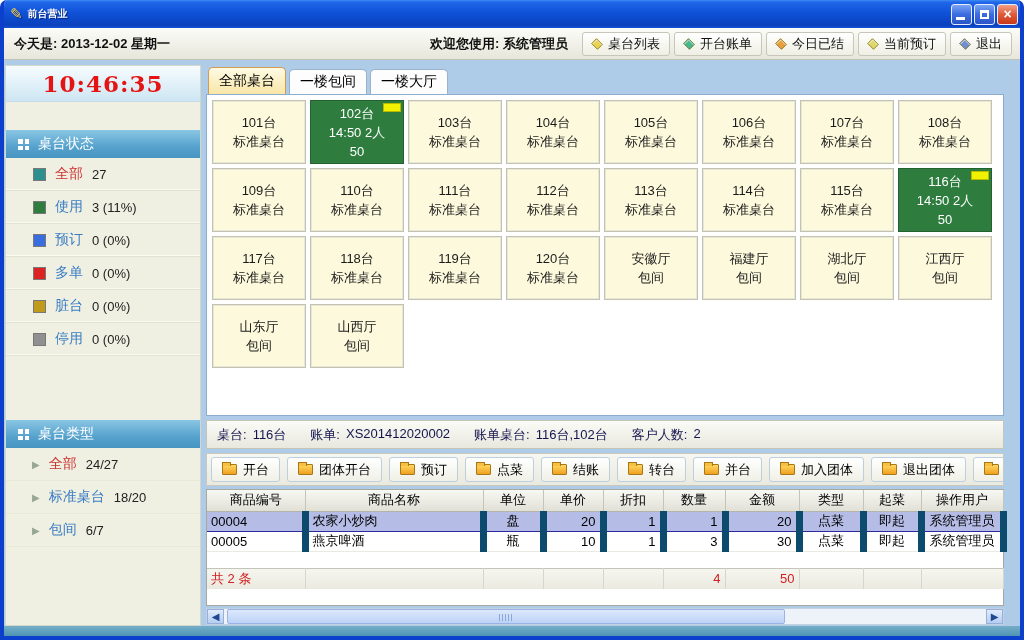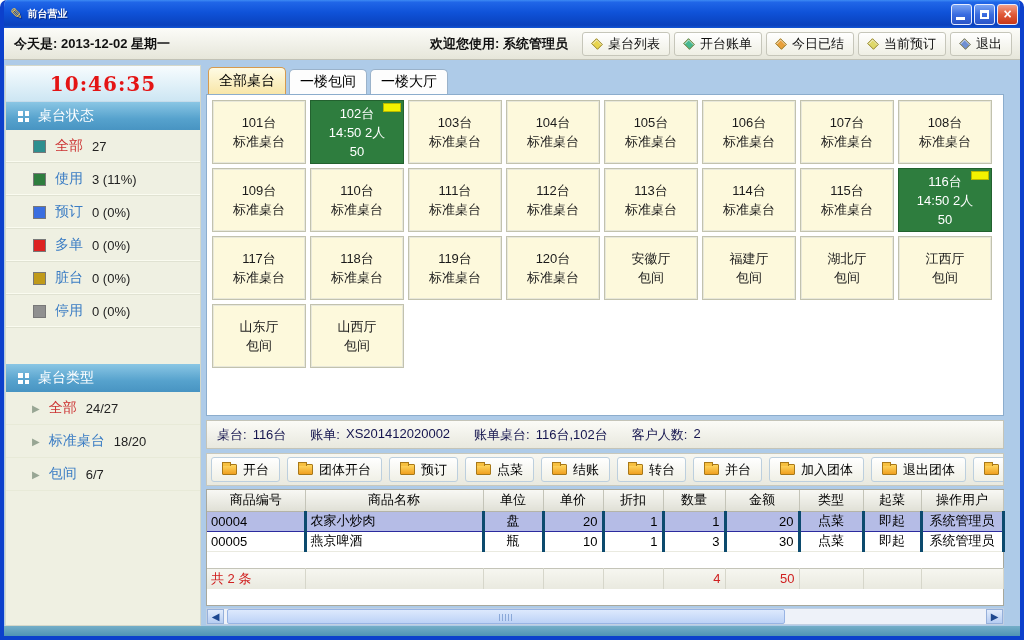--- a/index.html
+++ b/index.html
@@ -33,23 +33,23 @@
     border:1px solid #c6c6ba; border-radius:3px; background:linear-gradient(180deg,#ffffff,#efefe4); cursor:pointer; }
   .ibtn .diamond { width:10px; height:10px; transform:rotate(45deg) scale(.9,.75); border:1px solid #8a7a30; box-shadow:inset 1px 1px 0 #ffffffaa; }
 
   
   .content { position:absolute; left:0; right:0; top:61px; bottom:14px; }
 
   
   .sidebar { position:absolute; left:1px; top:4px; width:196px; bottom:0; background:#eff0e2; border:1px solid #d8dcc e; border:1px solid #d4d8ca; }
   .clock { height:36px; background:linear-gradient(180deg,#f7fcfe 0%,#cde6f3 100%); border-bottom:1px solid #c6dcea;
     display:flex; align-items:center; justify-content:center;
-    color:#e41414; font-family:"DejaVu Serif","Liberation Serif",serif; font-weight:bold; font-size:20px; letter-spacing:1px; }
+    color:#e41414; font-family:"DejaVu Serif","Liberation Serif",serif; font-weight:bold; font-size:23px; letter-spacing:1px; }
   .sec-header { height:28px; background:linear-gradient(180deg,#8ac6e4 0%,#56a2cd 60%,#4894c2 100%);
-    color:#fff; font-size:14px; display:flex; align-items:center; padding-left:12px; gap:9px; }
+    color:#fff; font-size:14px; display:flex; align-items:center; padding-left:12px; gap:9px;margin-top:28px; }
   .grid-icon { width:11px; height:11px; flex:0 0 11px;
     background:linear-gradient(#fff,#fff) 0 0/5px 5px no-repeat, linear-gradient(#fff,#fff) 7px 0/4px 5px no-repeat,
                linear-gradient(#fff,#fff) 0 7px/5px 4px no-repeat, linear-gradient(#fff,#fff) 7px 7px/4px 4px no-repeat; }
   .status-item { height:33px; display:flex; align-items:center; padding-left:27px; gap:9px;
     border-bottom:1px solid #e0e2d2; box-shadow:inset 0 -1px 0 #fafbf0; cursor:pointer; }
   .swatch { width:13px; height:13px; border:1px solid #787878; flex:0 0 13px; }
   .s-label { font-size:14px; }
   .s-value { font-size:13px; color:#222; }
   .spacer { height:36px; }
   .type-item { height:33px; display:flex; align-items:center; padding-left:26px; gap:9px;
@@ -83,21 +83,21 @@
     background:linear-gradient(180deg,#ffffff,#f0f0e6); border:1px solid #bccfde; border-radius:3px; cursor:pointer; white-space:nowrap; }
   .folder-ic { width:15px; height:11px; flex:0 0 15px; background:linear-gradient(180deg,#ffd860 0%,#f0a020 100%);
     border:1px solid #a87818; border-radius:1px; position:relative; }
   .folder-ic::before { content:""; position:absolute; left:-1px; top:-3px; width:7px; height:3px;
     background:#f7c040; border:1px solid #a87818; border-bottom:none; }
 
   .tablewrap { position:absolute; left:0; top:428px; width:798px; height:117px; background:#fff; border:1px solid #a8a89c; }
   table { border-collapse:collapse; table-layout:fixed; width:796px; font-size:13px; }
   th { height:21px; font-weight:normal; background:linear-gradient(180deg,#f8f8f4 0%,#e0e0d6 100%);
     border-right:1px solid #c4c4b8; border-bottom:1px solid #b4b4a8; text-align:center; color:#000; overflow:hidden; white-space:nowrap; }
-  td { height:20px; padding:0 4px; border-right:3px solid #0c4a6e; overflow:hidden; white-space:nowrap; color:#000; }
+  td { height:20px; padding:0 4px; border-right:7px solid #0c4a6e; overflow:hidden; white-space:nowrap; color:#000; }
   tr.normal { background:#fff; border-bottom:1px solid #ececе4; border-bottom:1px solid #eaeae0; }
   tr.selected { background:#b5bce6; }
   tr.selected td { border-top:1px solid #2b2b9e; border-bottom:1px solid #2b2b9e; }
   td:nth-child(1), td:nth-child(2) { text-align:left; }
   td:nth-child(3), td:nth-child(8), td:nth-child(9), td:nth-child(10) { text-align:center; }
   td:nth-child(4), td:nth-child(5), td:nth-child(6), td:nth-child(7) { text-align:right; }
   .totals { position:absolute; left:0; bottom:16px; width:796px; background:linear-gradient(180deg,#f6f6f0,#e9e9df);
     border-top:1px solid #c4c4b8; }
   .totals td { height:21px; color:#d02020; border-right:1px solid #d6d6ca; border-top:none; border-bottom:none; }
 

